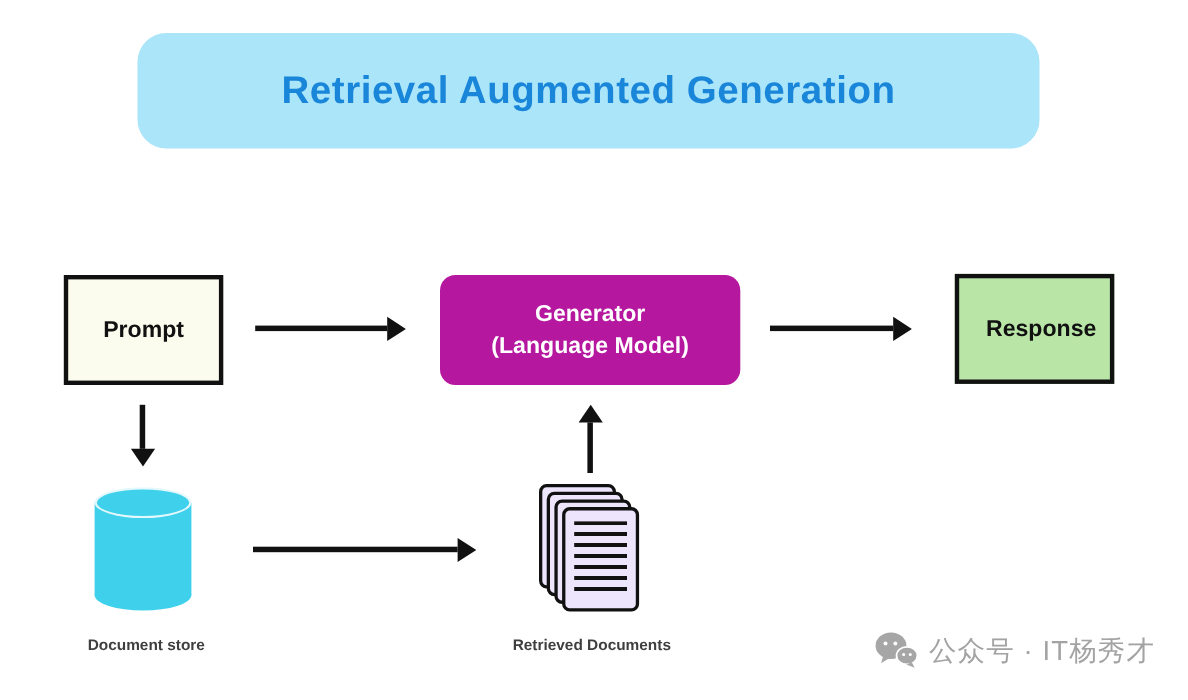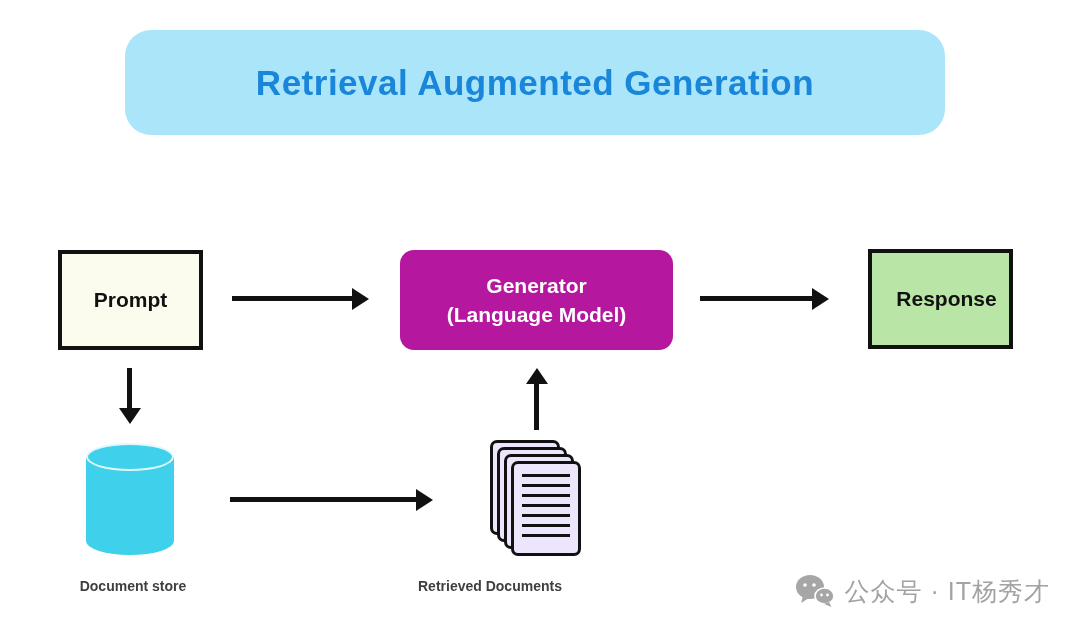--- a/index.html
+++ b/index.html
@@ -98,21 +98,21 @@
   .doc-lines{
     position:absolute; left:8px; right:8px; top:10px; bottom:10px;
     background:repeating-linear-gradient(to bottom, #111 0 3px, transparent 3px 10px);
   }
 
   
   .shape-label{
     position:absolute; font-weight:bold; font-size:14px; color:var(--label-text);
   }
   .label-store{left:48px; top:578px; width:170px; text-align:center;}
-  .label-docs{left:418px; top:578px; width:240px; text-align:left;}
+  .label-docs{left:418px; top:578px; width:240px; text-align:center;}
 
   
   .watermark{
     position:absolute; right:30px; top:574px; display:flex; align-items:center; gap:10px;
     color:var(--watermark-text);
   }
   .watermark .wm-text{font-size:25px; font-weight:normal; letter-spacing:1px;}
 </style>
 </head>
 <body>

